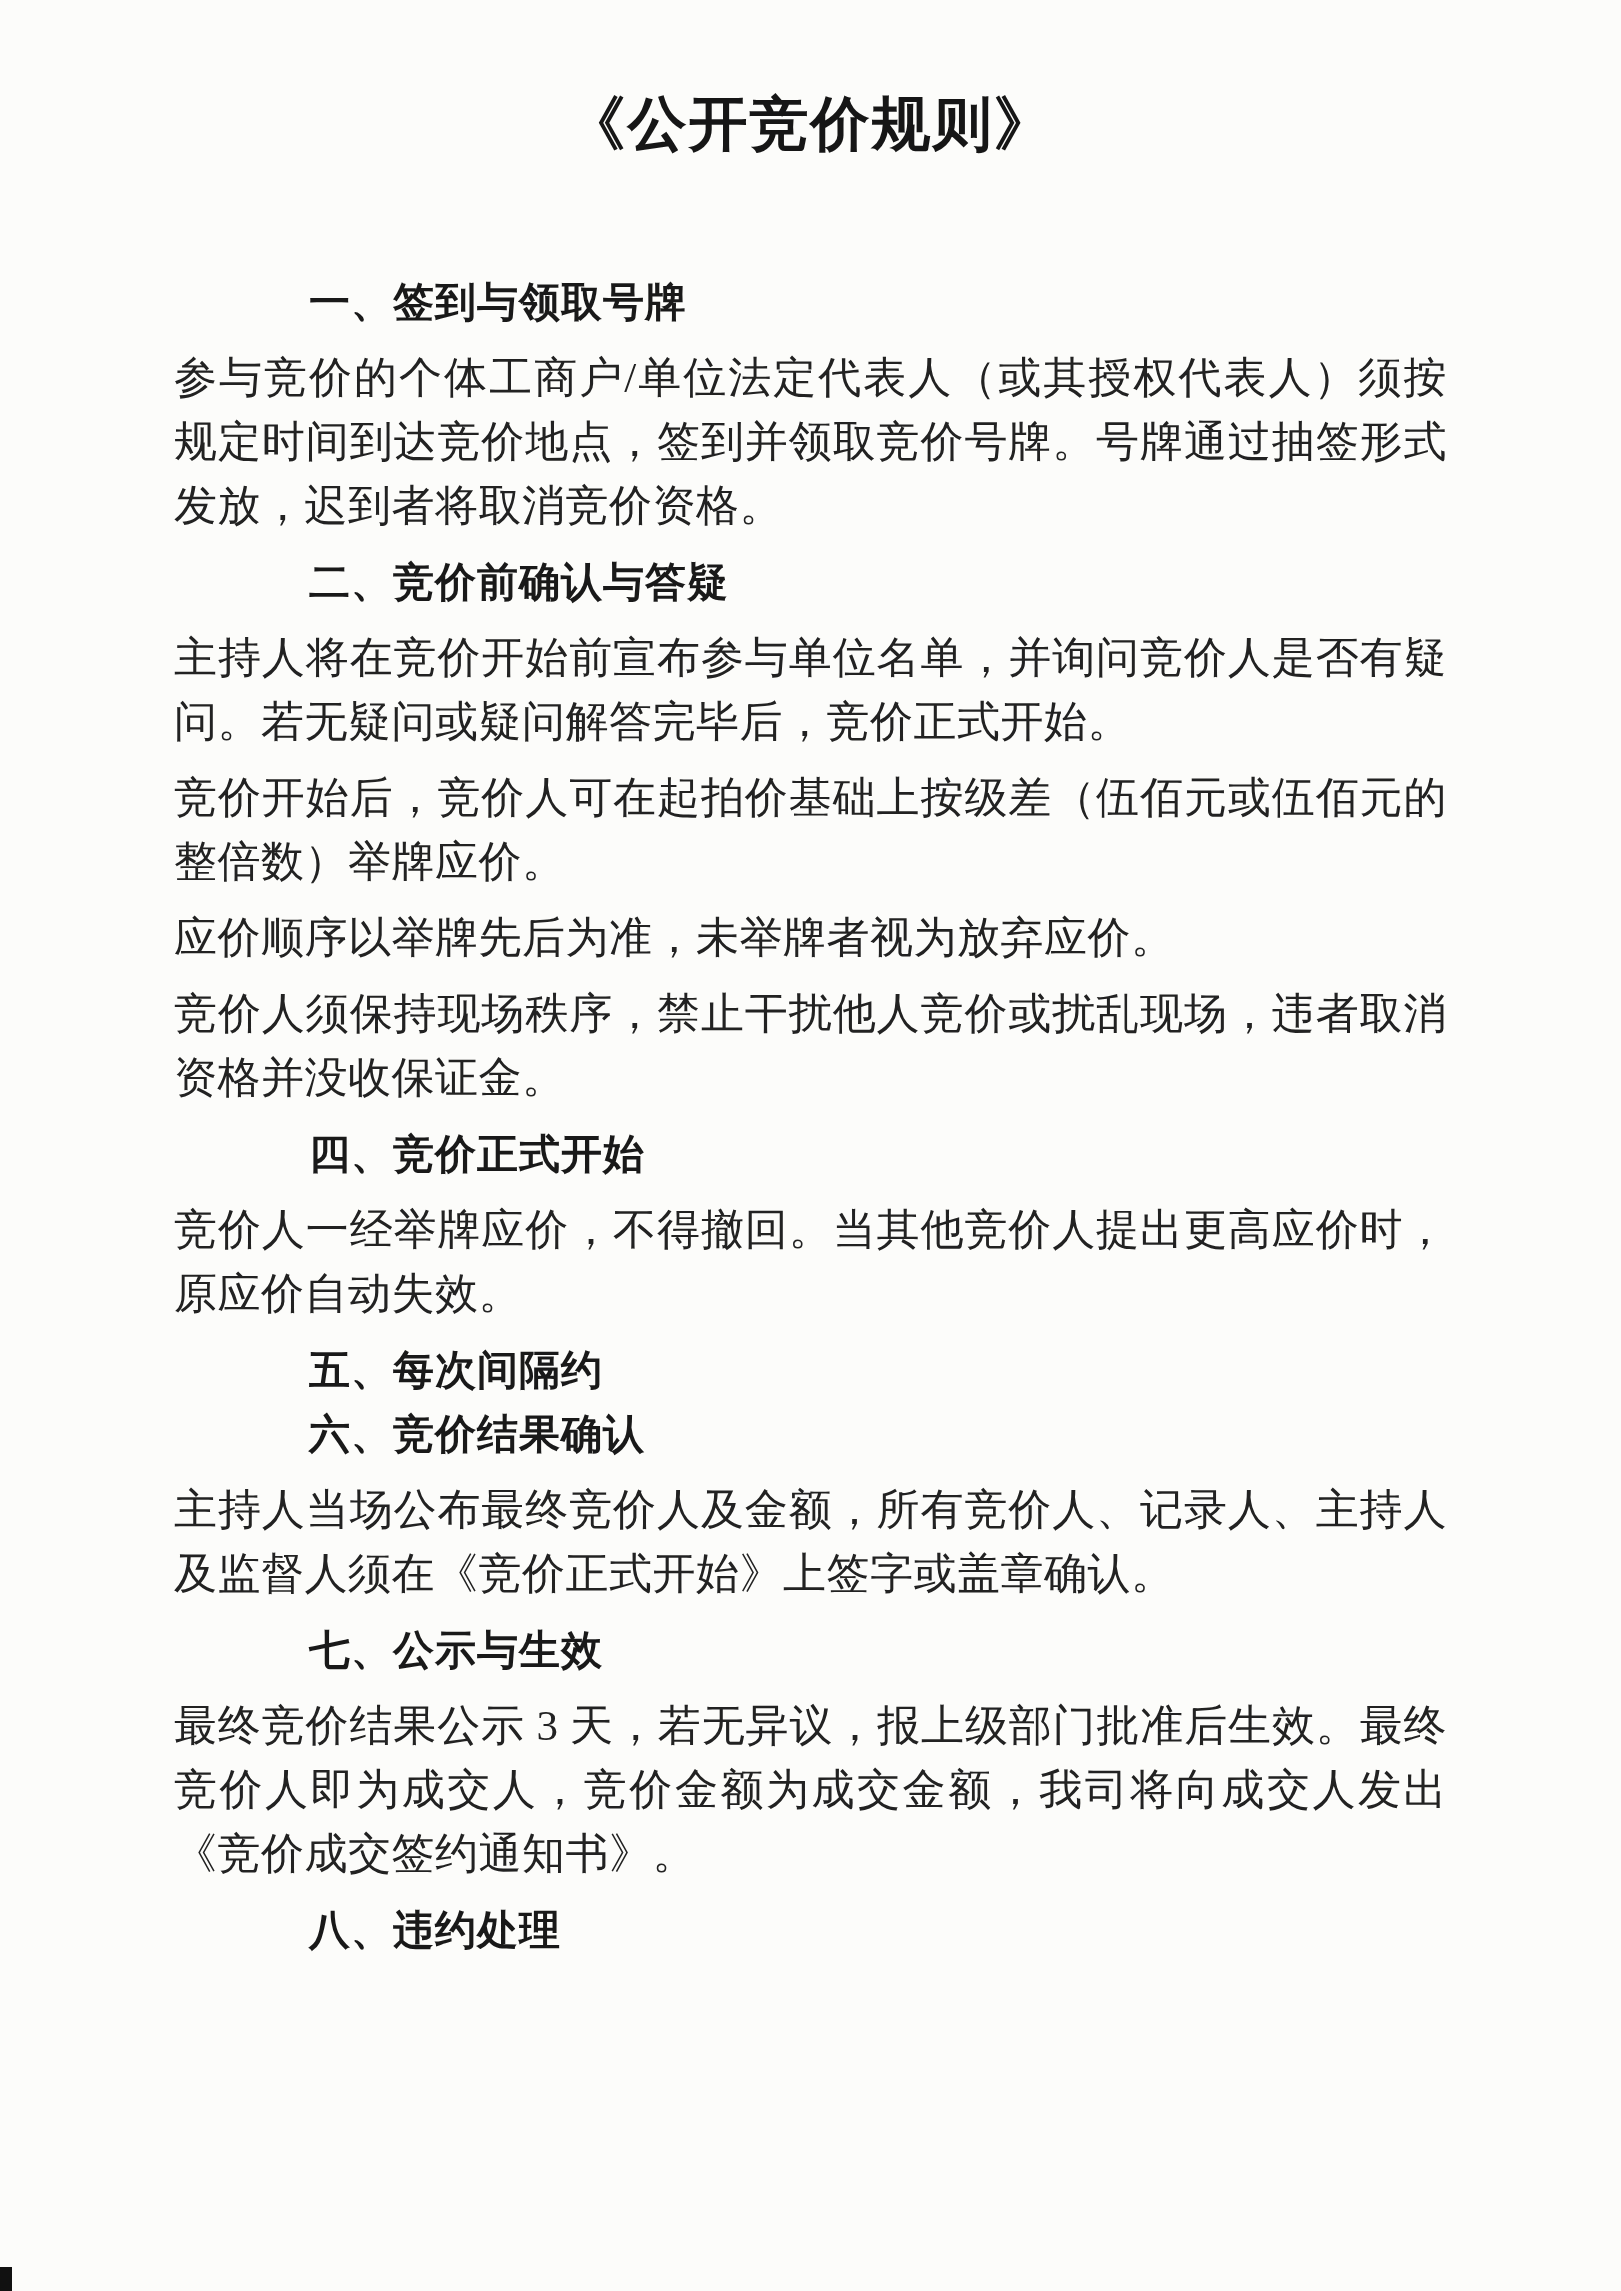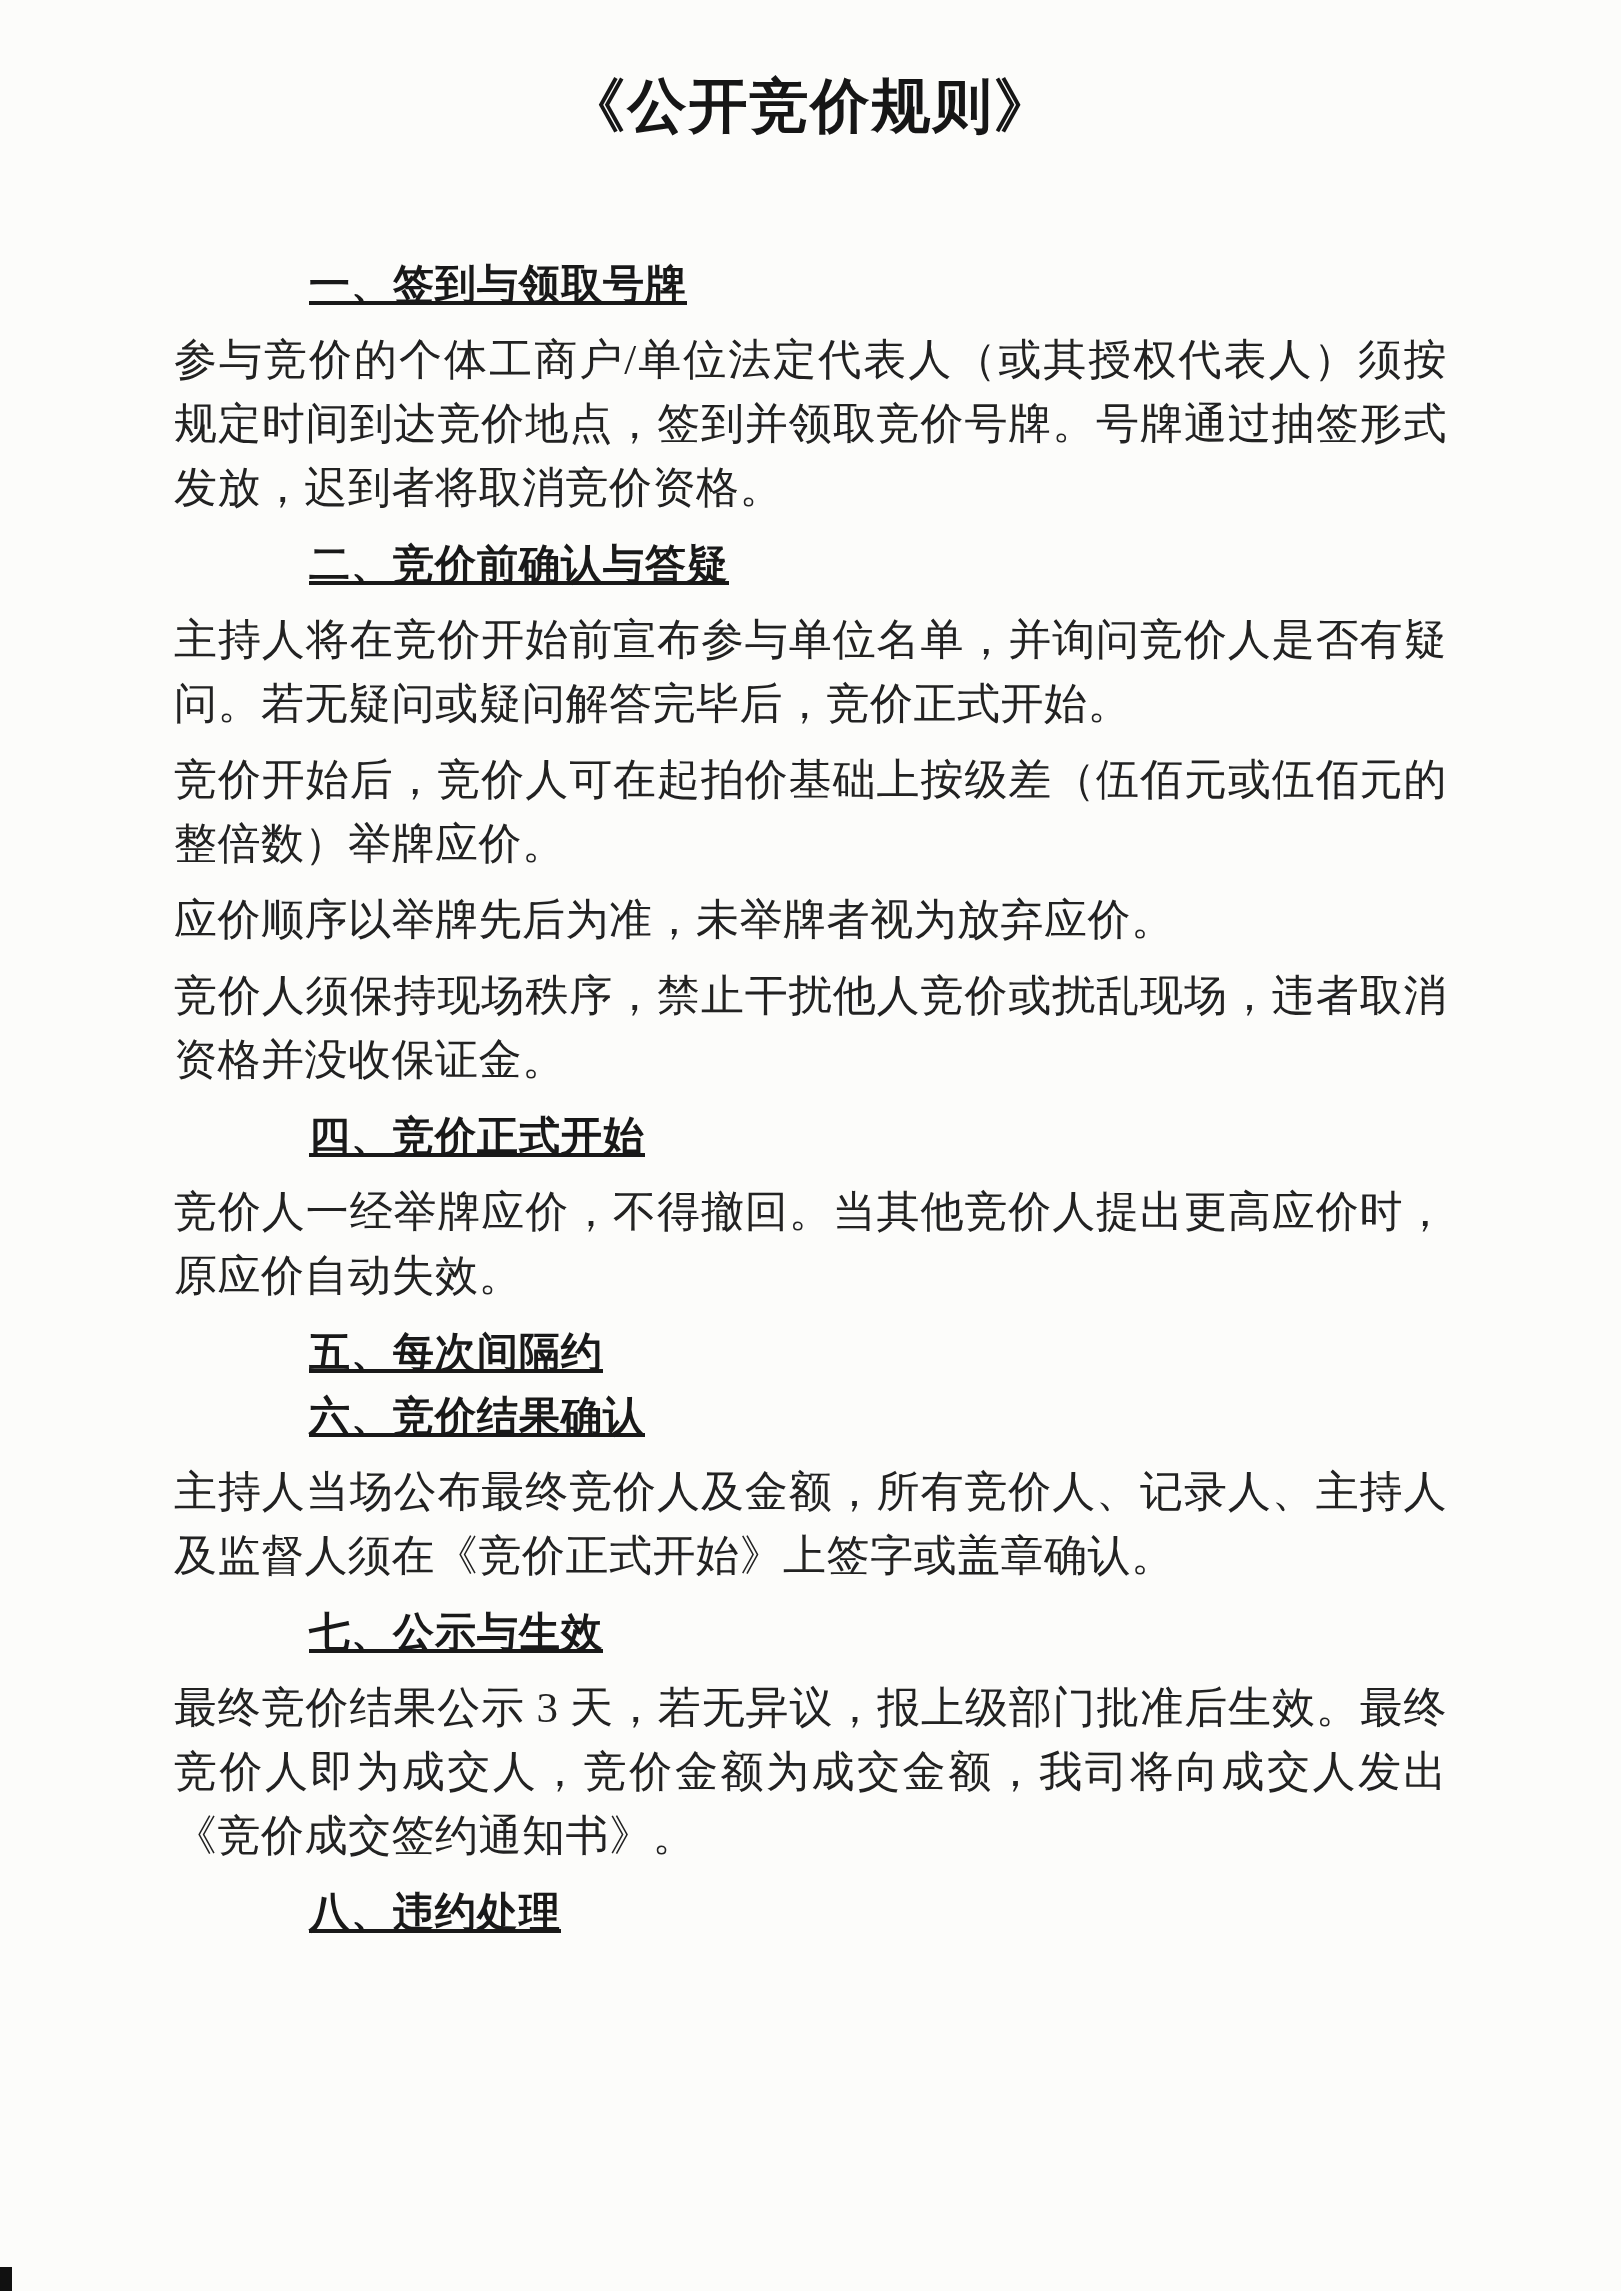--- a/index.html
+++ b/index.html
@@ -15,40 +15,39 @@
     background: #fcfcfa;
     overflow: hidden;
     font-family: "Liberation Serif", "DejaVu Serif", serif;
     color: #1f1f1f;
   }
   .content {
     padding: 0 162px;
   }
   .doc-title {
     margin: 0 0 111px 0;
-    padding-top: 72px;
+    padding-top: 90px;
     text-align: center;
     font-size: 59px;
     font-weight: 600;
     letter-spacing: 2px;
     line-height: 69px;
     color: #161616;
   }
   .sec {
     margin: 0;
   }
   .sec-heading {
     margin: 0;
     font-size: 41px;
     font-weight: 700;
     line-height: 64px;
     text-indent: 147px;
     letter-spacing: 1px;
     color: #191919;
-    text-decoration: underline;
   }
   .para {
     margin: 12px;
     font-size: 43px;
     font-weight: 400;
     line-height: 64px;
     text-align: justify;
     letter-spacing: 0.5px;
     color: #222222;
   }

